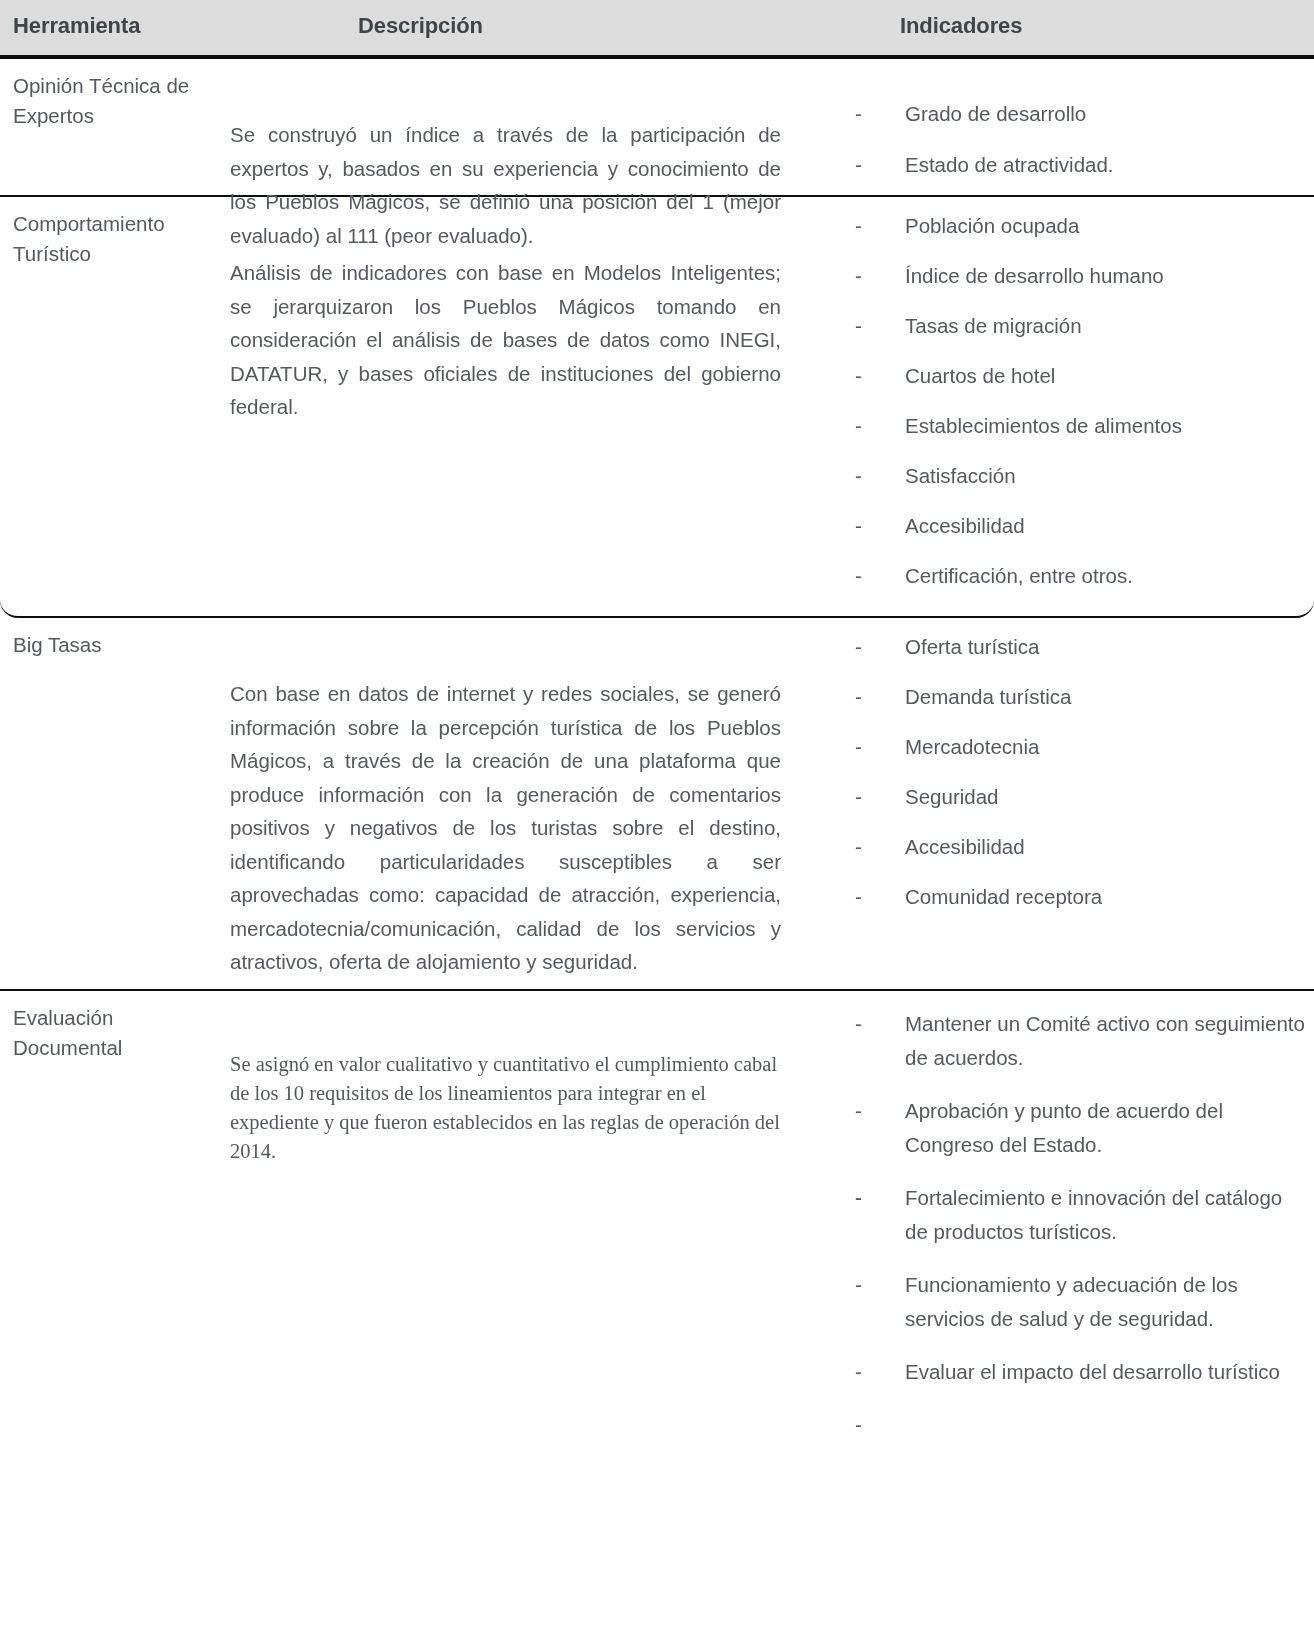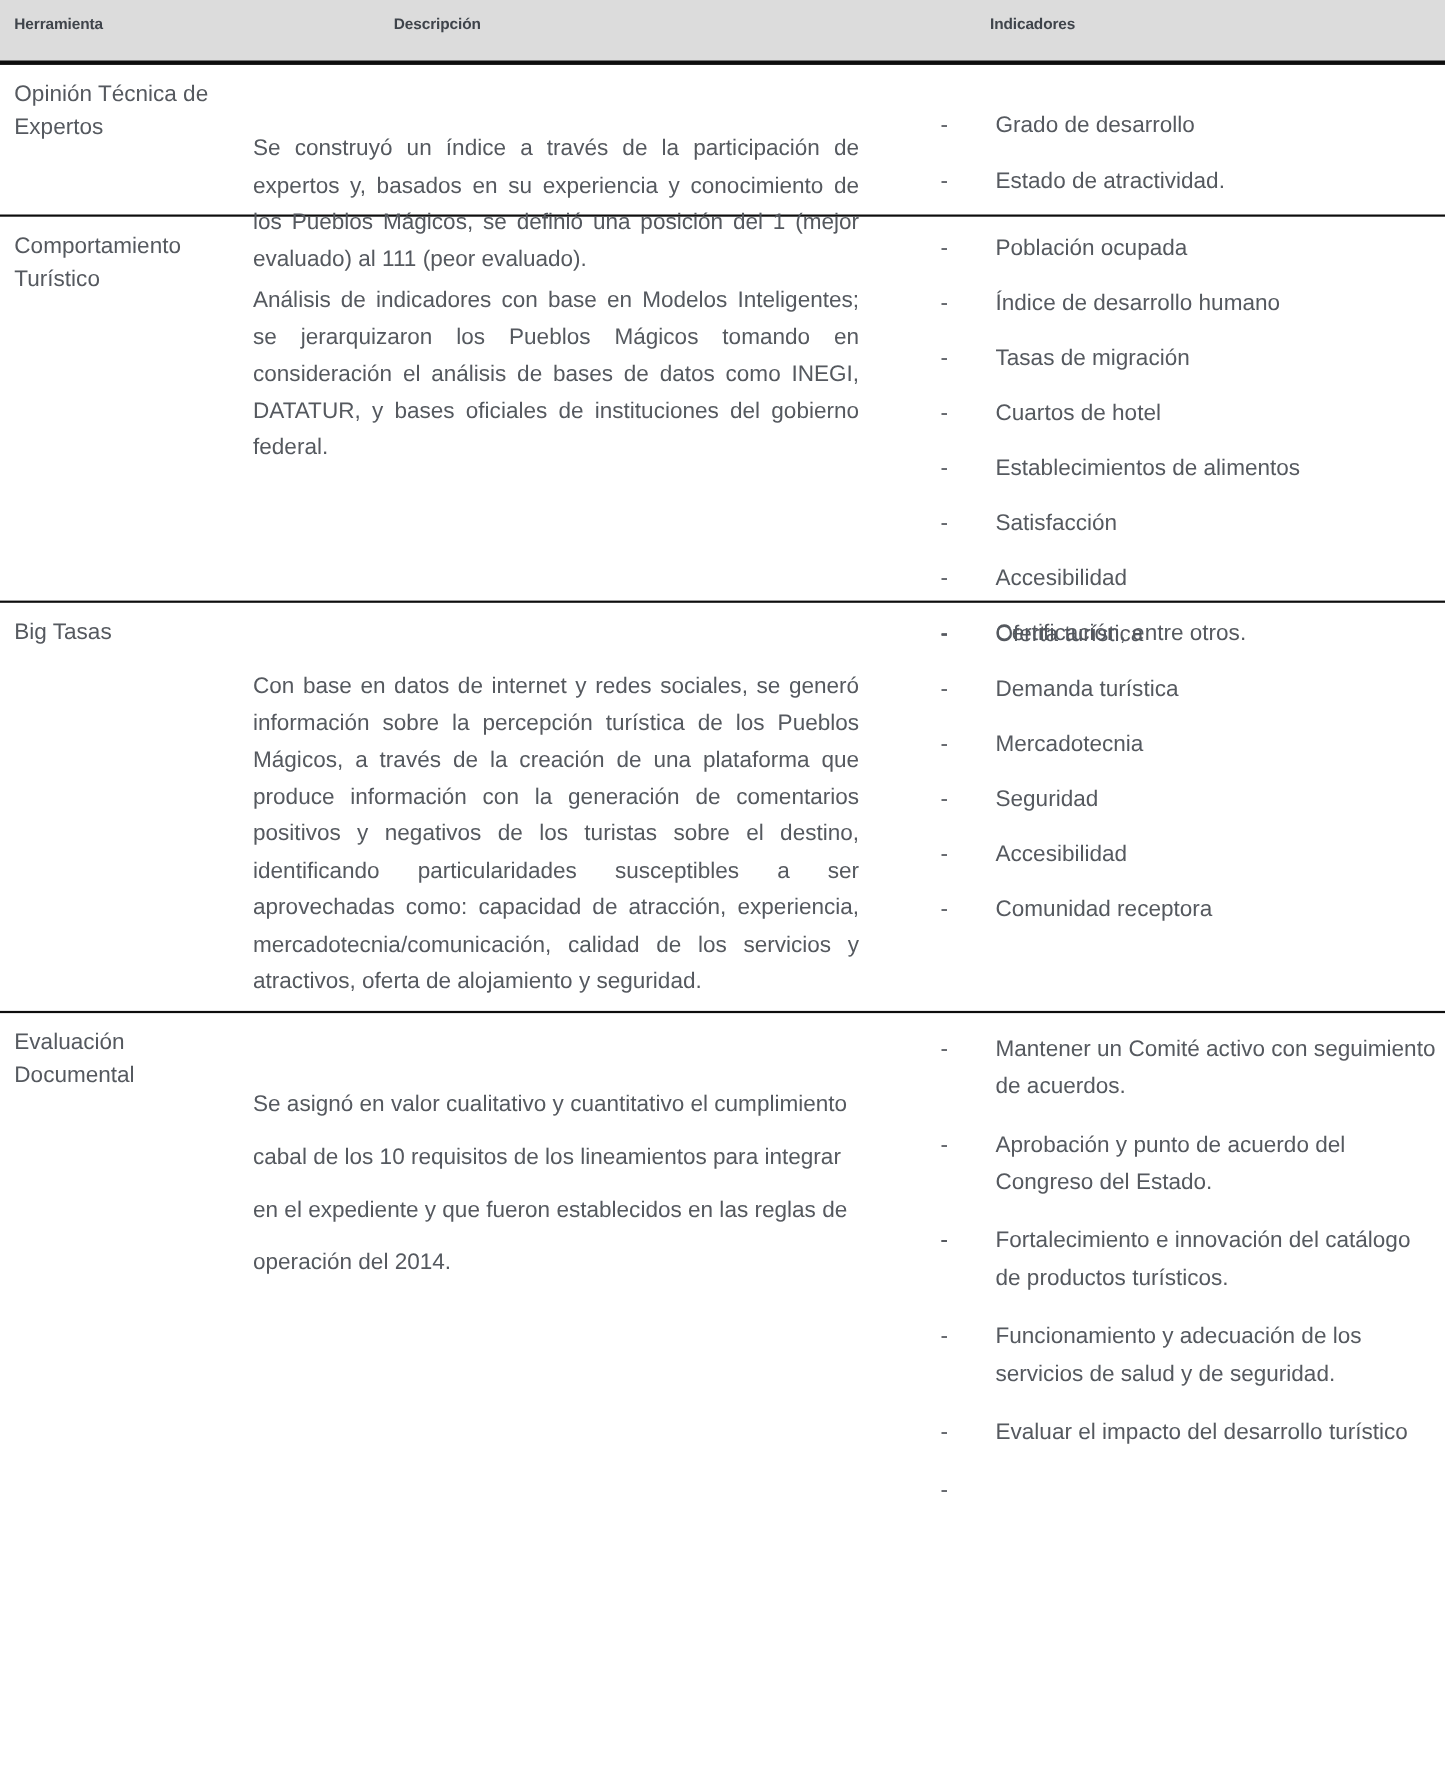--- a/index.html
+++ b/index.html
@@ -24,21 +24,21 @@
   
   .thead {
     background: #dcdcdc;
     height: 55px;
     border-bottom: 4px solid #0d0d0d;
     position: relative;
   }
   .thead .hcell {
     position: absolute;
     top: 13px;
-    font-size: 14px;
+    font-size: 22px;
     font-weight: bold;
     color: #3f444b;
     letter-spacing: -0.1px;
   }
   .h-col1 { left: 13px; }
   .h-col2 { left: 330px; margin-left: 28px; }
   .h-col3 { left: 900px; }
 
   
   .trow {
@@ -93,33 +93,33 @@
     font-size: 20.5px;
     line-height: 30px;
     color: #55595f;
   }
 
   
   #row-0 { height: 138px; }
   #row-0 .c-ind { top: 40px; }
   #row-0 .ind-item { margin-bottom: 21px; }
 
-  #row-1 { height: 351px; }
+  #row-1 { height: 421px; border-radius: 18px; }
   #row-1 .c-ind { top: 14px; }
   #row-1 .ind-item { margin-bottom: 20px; }
 
   #row-2 { height: 373px; }
   #row-2 .c-ind { top: 14px; }
   #row-2 .ind-item { margin-bottom: 20px; }
 
   #row-3 { height: 619px; }
   #row-3 .c-ind { top: 16px; }
   #row-3 .ind-item { margin-bottom: 19px; line-height: 34px; }
   #row-3 .ind-item .dash { line-height: 34px; }
-  #row-3 .c-desc { line-height: 48px; }
+  #row-3 .c-desc { line-height: 29px; font-family: Liberation Serif, serif; }
 
   
   .clipped-wrap {
     overflow: hidden;
   }
 </style>
 </head>
 <body>
 
 <div class="table">

